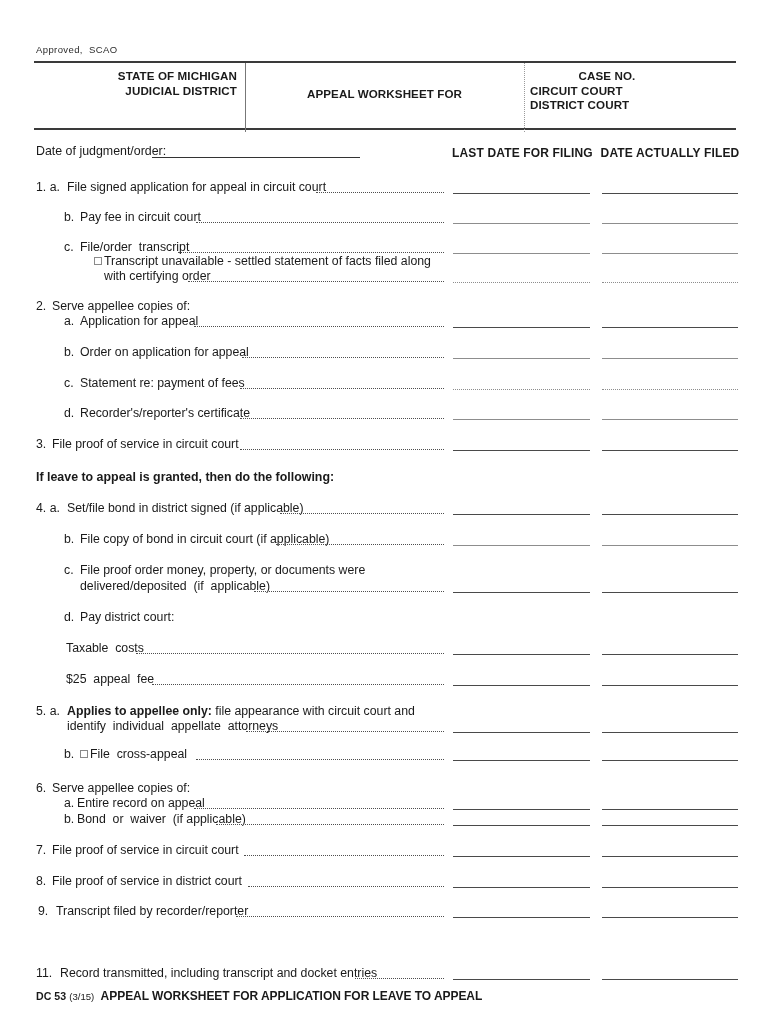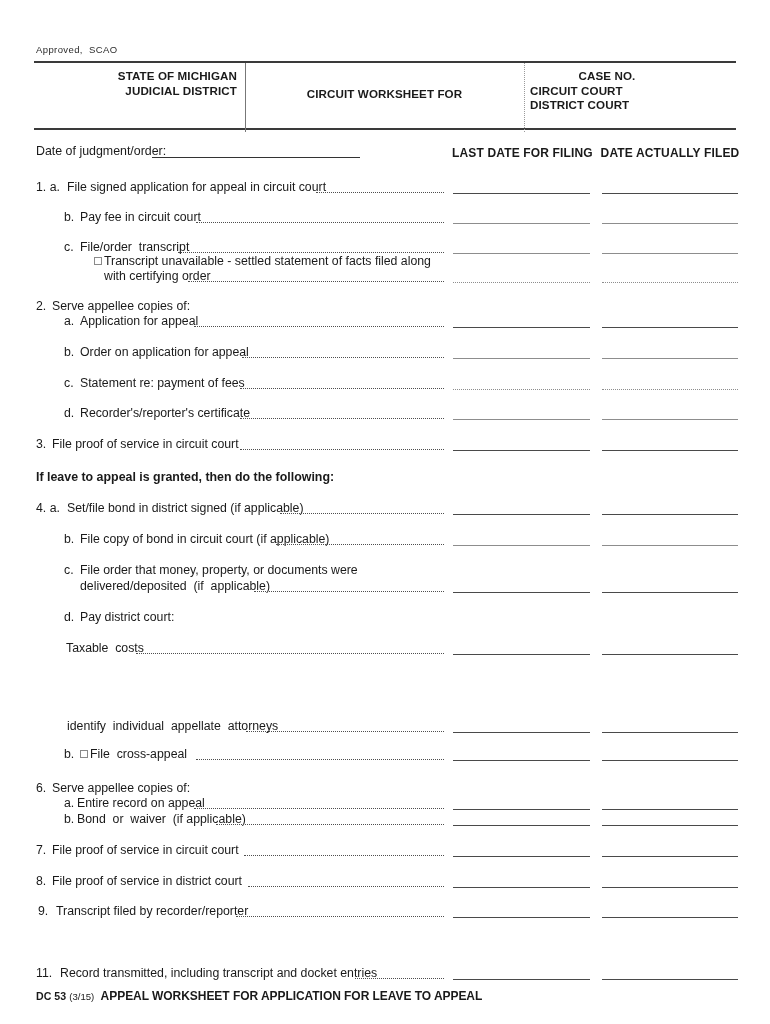--- a/index.html
+++ b/index.html
@@ -203,21 +203,21 @@
   <div class="hdr-box">
     <div class="hdr-div1"></div>
     <div class="hdr-div2"></div>
 
     <div class="hdr-cell hdr-left">
       <div>STATE OF MICHIGAN</div>
       <div>JUDICIAL DISTRICT</div>
     </div>
 
     <div class="hdr-cell hdr-mid">
-      <div>CIRCUIT WORKSHEET FOR</div>
+      <div>APPEAL WORKSHEET FOR</div>
     </div>
 
     <div class="hdr-cell hdr-right">
       <span class="caseno">CASE NO.</span>
       <div>CIRCUIT COURT</div>
       <div>DISTRICT COURT</div>
     </div>
   </div>
 
   <div class="dj-label">Date of judgment/order:</div>
@@ -319,21 +319,21 @@
   <div class="row" style="top:532px">
     <span class="txt ind2">b.</span>
     <span class="txt" style="left:80px">File copy of bond in circuit court (if applicable)</span>
     <span class="leader" style="left:276px;width:168px"></span>
     <span class="rule c1 faint"></span>
     <span class="rule c2 faint"></span>
   </div>
 
   <div class="row" style="top:563px">
     <span class="txt ind2">c.</span>
-    <span class="txt" style="left:80px">File order that money, property, or documents were</span>
+    <span class="txt" style="left:80px">File proof order money, property, or documents were</span>
   </div>
 
   <div class="row" style="top:579px">
     <span class="txt" style="left:80px">delivered/deposited  (if  applicable)</span>
     <span class="leader" style="left:254px;width:190px"></span>
     <span class="rule c1"></span>
     <span class="rule c2"></span>
   </div>
 
   <div class="row" style="top:610px">
@@ -341,21 +341,31 @@
     <span class="txt" style="left:80px">Pay district court:</span>
   </div>
 
   <div class="row" style="top:641px">
     <span class="txt" style="left:66px">Taxable  costs</span>
     <span class="leader" style="left:136px;width:308px"></span>
     <span class="rule c1"></span>
     <span class="rule c2"></span>
   </div>
 
-
+  <div class="row" style="top:672px">
+    <span class="txt" style="left:66px">$25  appeal  fee</span>
+    <span class="leader" style="left:152px;width:292px"></span>
+    <span class="rule c1"></span>
+    <span class="rule c2"></span>
+  </div>
+
+  <div class="row" style="top:704px">
+    <span class="txt ind0">5. a.</span>
+    <span class="txt" style="left:67px"><span class="bold">Applies to appellee only:</span><span> file appearance with circuit court and</span></span>
+  </div>
 
   <div class="row" style="top:719px">
     <span class="txt" style="left:67px">identify  individual  appellate  attorneys</span>
     <span class="leader" style="left:246px;width:198px"></span>
     <span class="rule c1"></span>
     <span class="rule c2"></span>
   </div>
 
   <div class="row" style="top:747px">
     <span class="txt ind2">b.</span>

